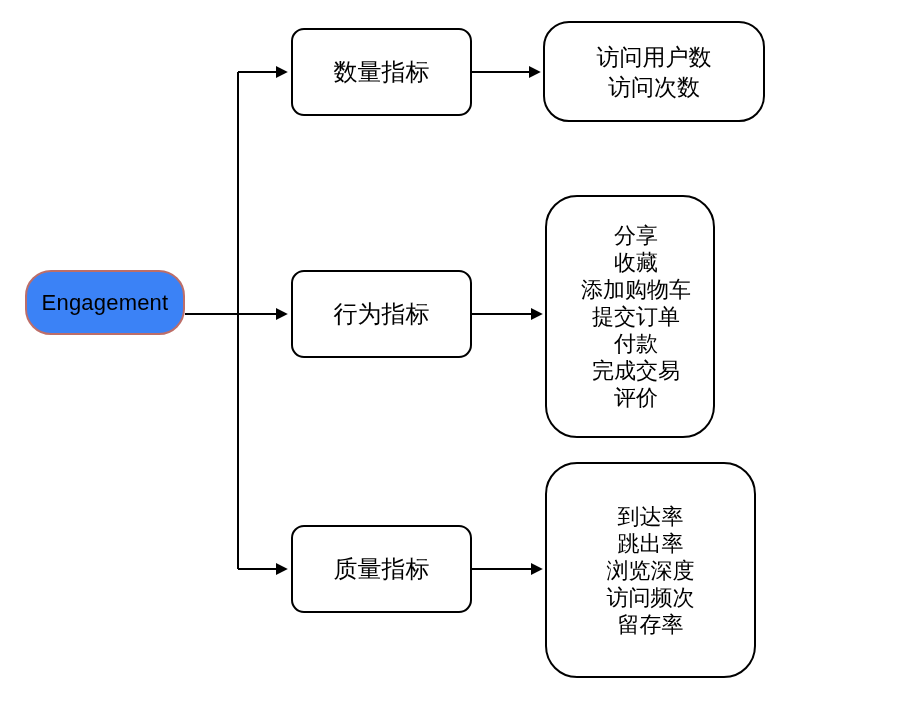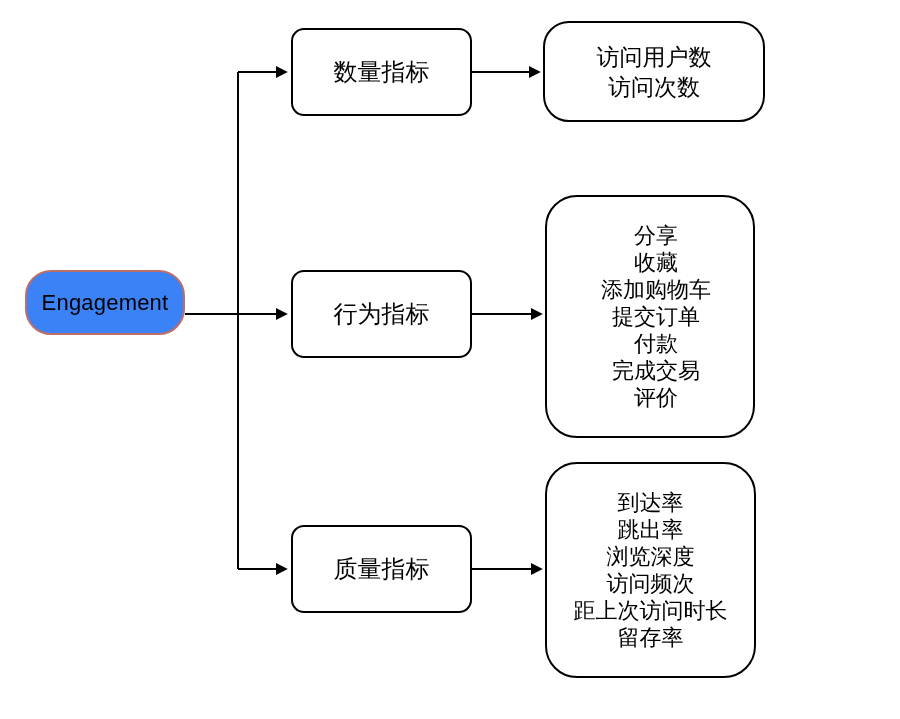--- a/index.html
+++ b/index.html
@@ -57,21 +57,21 @@
   }
   .det-0 {
     left: 543px; top: 21px;
     width: 222px; height: 101px;
     border-radius: 26px;
     font-size: 23px;
     line-height: 30px;
   }
   .det-1 {
     left: 545px; top: 195px;
-    width: 210px; height: 243px;
+    width: 170px; height: 243px;
     border-radius: 32px;
     padding-left: 12px;
   }
   .det-2 {
     left: 545px; top: 462px;
     width: 211px; height: 216px;
     border-radius: 32px;
   }
   .metric-line { white-space: nowrap; }
 </style>
@@ -122,17 +122,16 @@
     <div class="metric-line">付款</div>
     <div class="metric-line">完成交易</div>
     <div class="metric-line">评价</div>
   </div>
 
   <div class="node node-detail det-2">
     <div class="metric-line">到达率</div>
     <div class="metric-line">跳出率</div>
     <div class="metric-line">浏览深度</div>
     <div class="metric-line">访问频次</div>
-    <div class="metric-line">距上次访问时长</div>
     <div class="metric-line">留存率</div>
   </div>
 
 </div>
 
 </body></html>

